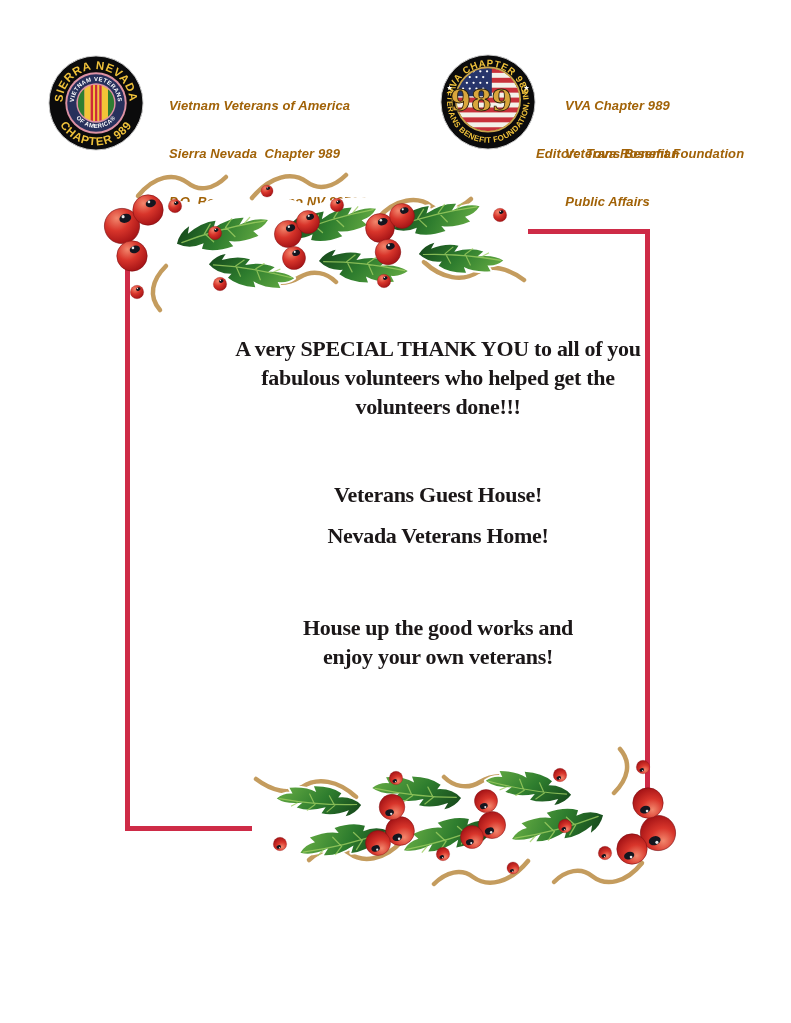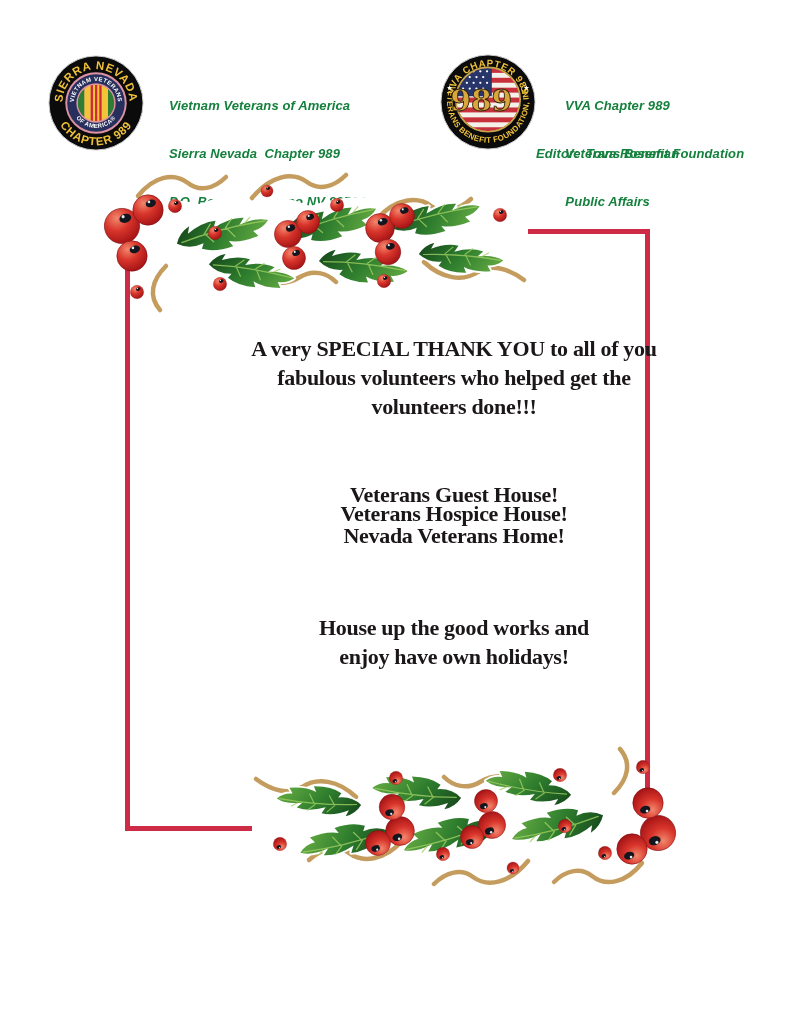--- a/index.html
+++ b/index.html
@@ -4,33 +4,33 @@
 <style>
   html,body{margin:0;padding:0;background:#ffffff;}
   .page{position:relative;width:791px;height:1023px;background:#ffffff;overflow:hidden;
         font-family:"Liberation Sans",sans-serif;}
 
   
   .seal{position:absolute;width:96px;height:96px;}
   .seal-left{left:48px;top:55px;}
   .seal-right{left:440px;top:54px;}
   .hdr-block{position:absolute;font-style:italic;font-weight:700;font-size:13px;line-height:16px;
-             color:#15803d;white-space:pre-wrap;letter-spacing:.1px;}
+             color:#a16207;white-space:pre-wrap;letter-spacing:.1px;}
   .hdr-left{left:169px;top:66px;}
   .hdr-right{left:565px;top:66px;}
   .hdr-editor{left:536px;top:114px;text-align:center;}
 
   
   .red-box{position:absolute;left:125px;top:229px;width:515px;height:592px;
            border:5px solid #CE2B47;z-index:1;}
 
   
   .msg{position:absolute;left:125px;width:626px;text-align:center;z-index:2;
        font-family:"Liberation Serif","DejaVu Serif",serif;font-weight:700;
-       color:#1b1718;font-size:22px;line-height:29px;letter-spacing:-0.3px;padding-left:16px;}
+       color:#1b1718;font-size:22px;line-height:29px;letter-spacing:-0.3px;}
   .m-p1{top:334px;}
   .m-h1{top:444px;margin-top:36px;}
   .m-h2{top:499px;}
   .m-h3{top:521px;}
   .m-p2{top:613px;}
 
   
   .garland{position:absolute;width:460px;height:145px;z-index:3;}
   .garland svg{overflow:visible;display:block;}
   .garland-top{left:80px;top:166px;}
@@ -202,25 +202,24 @@
   </div>
 
   <div class="red-box"></div>
 
   <div class="msg m-p1">
     <div>A very SPECIAL THANK YOU to all of you</div>
     <div>fabulous volunteers who helped get the</div>
     <div>volunteers done!!!</div>
   </div>
   <div class="msg m-h1">Veterans Guest House!</div>
-  <div class="msg m-h2">Veterans Hospice House!</div>
   <div class="msg m-h3">Nevada Veterans Home!</div>
   <div class="msg m-p2">
     <div>House up the good works and</div>
-    <div>enjoy have own holidays!</div>
+    <div>enjoy your own veterans!</div>
   </div>
 
   <div class="garland garland-top">
     <svg viewBox="0 0 460 145" width="460" height="145">
         <use href="#garland-art"></use>
       </svg>
   </div>
   <div class="garland garland-bottom">
     <svg viewBox="0 0 460 145" width="460" height="145">
         <use href="#garland-art"></use>

